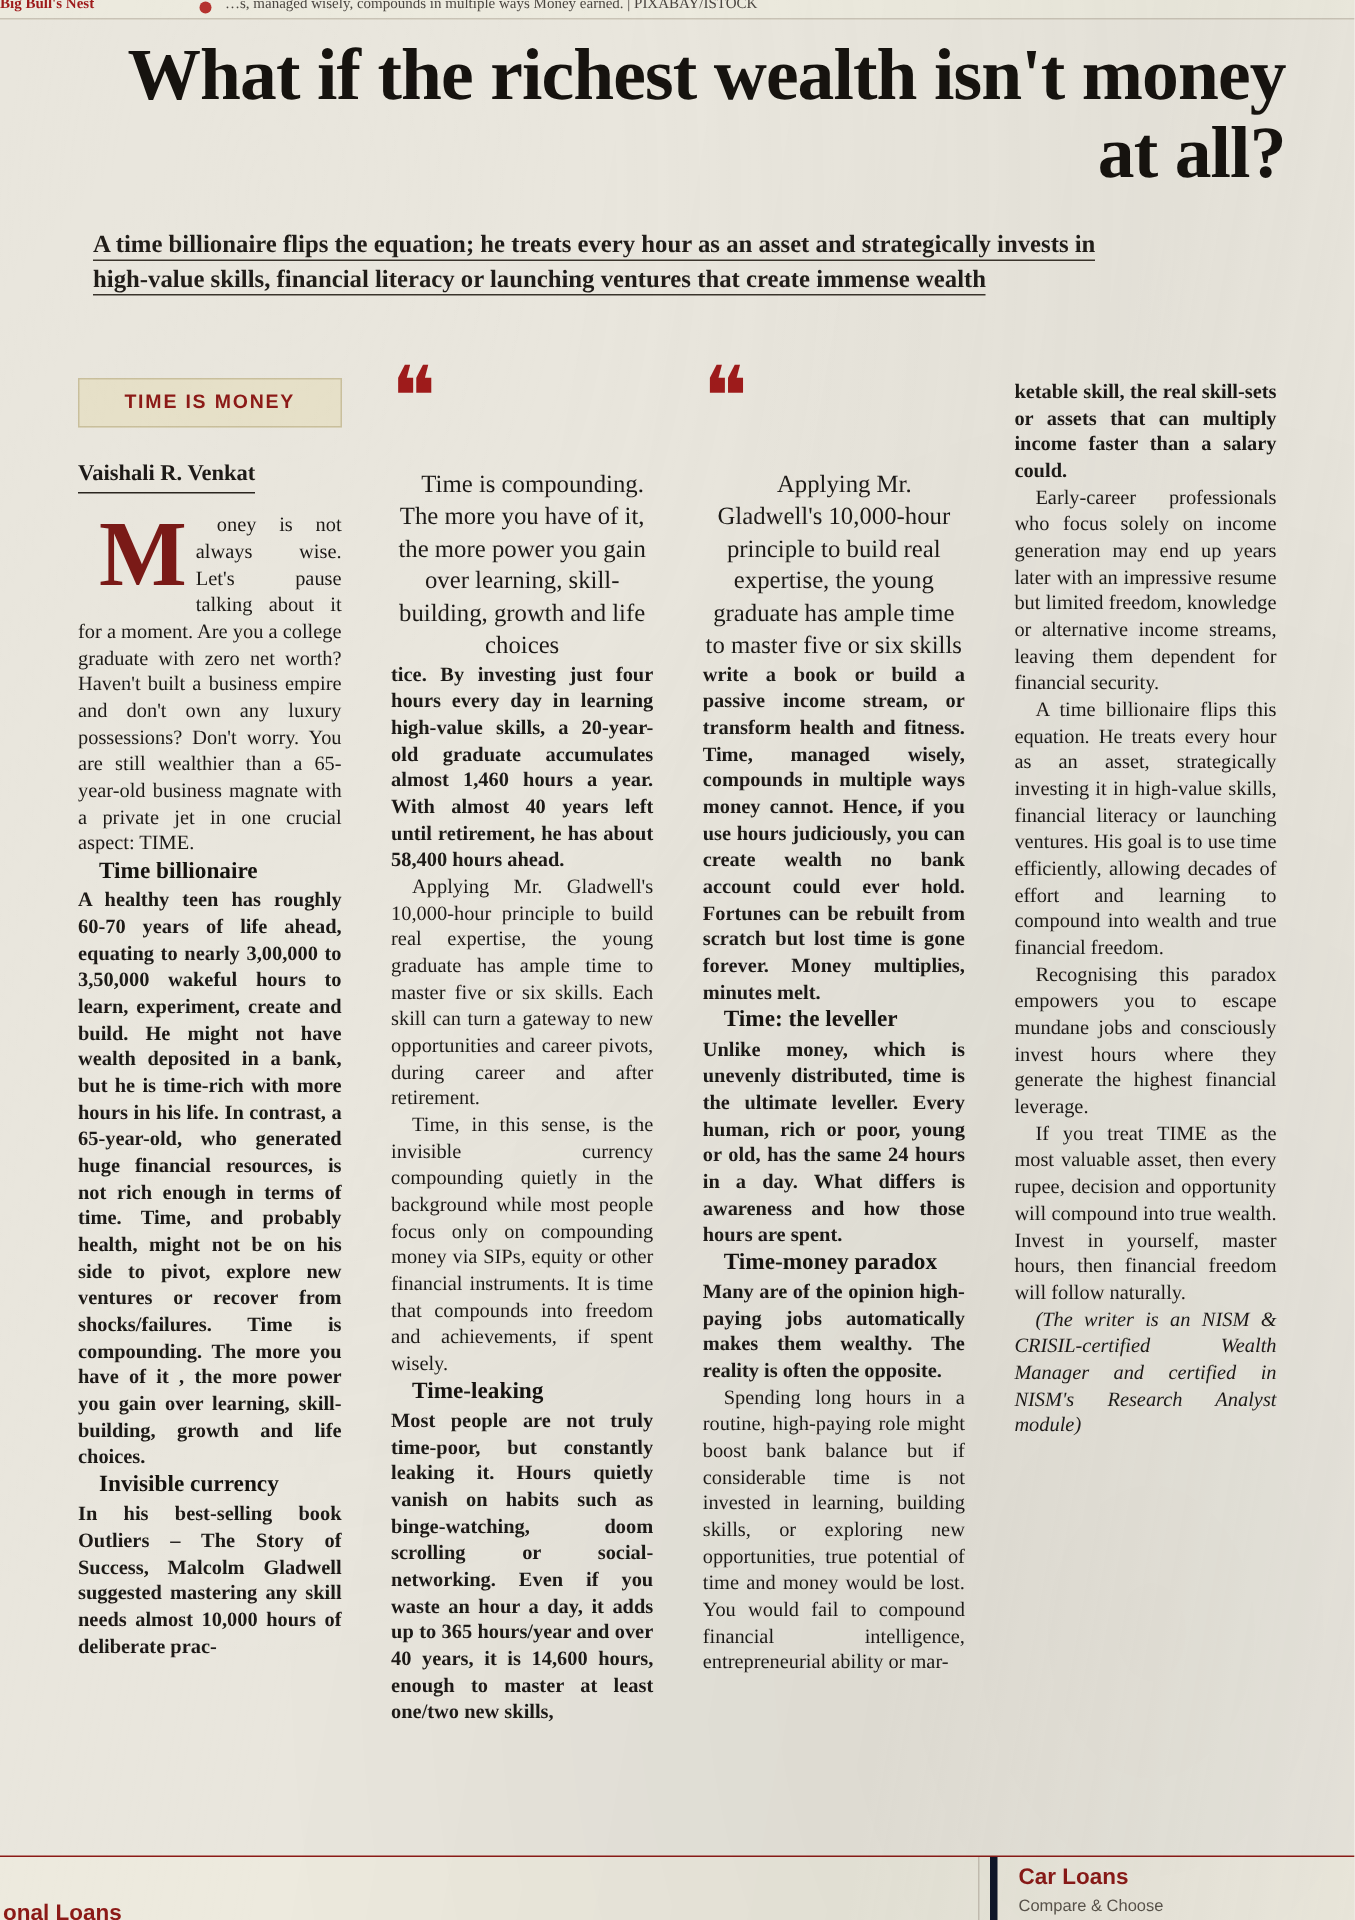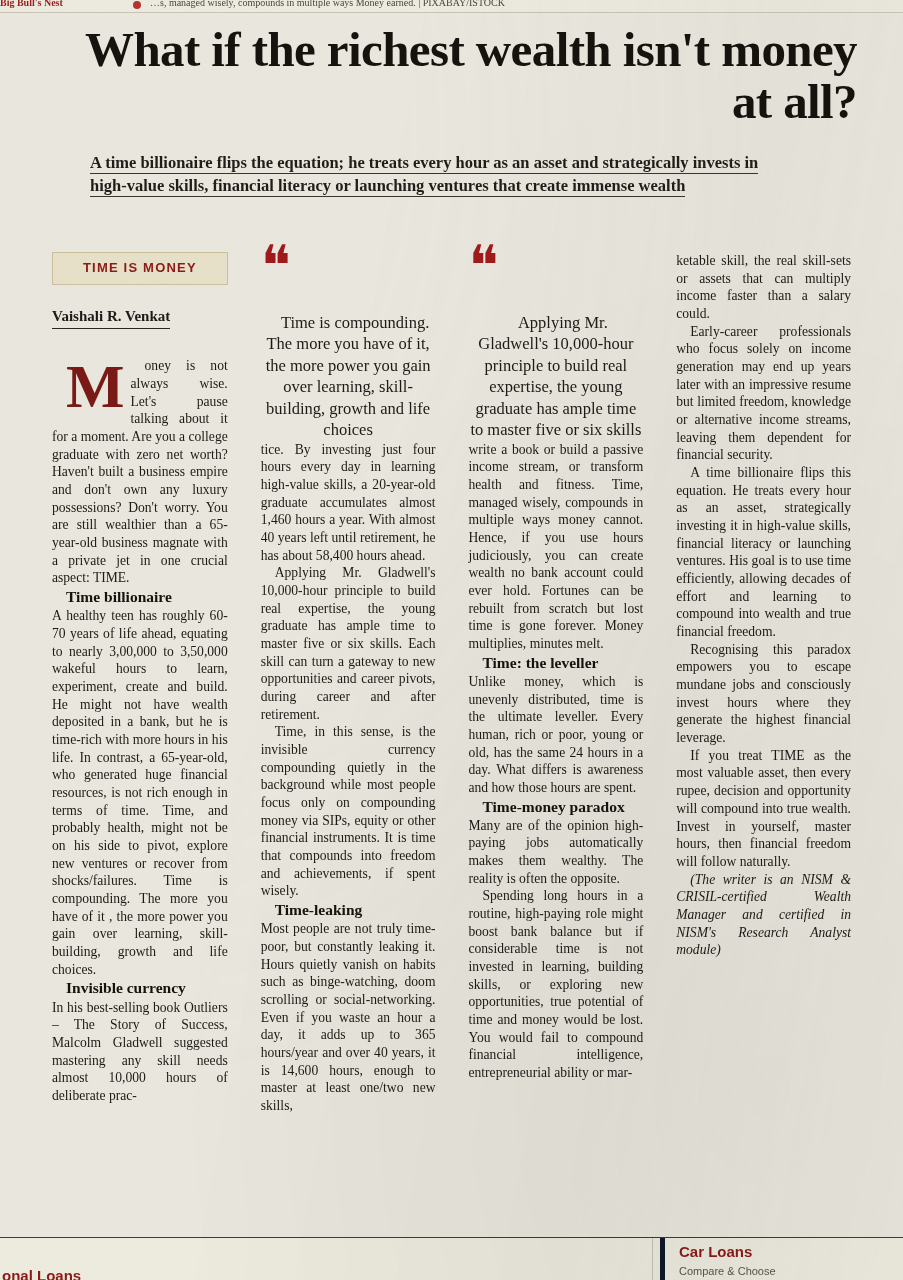--- a/index.html
+++ b/index.html
@@ -24,21 +24,20 @@
       linear-gradient(100deg, rgba(255,255,255,0.30) 0%, rgba(255,255,255,0.0) 35%, rgba(0,0,0,0.03) 70%, rgba(255,255,255,0.18) 100%),
       radial-gradient(ellipse at 20% 10%, rgba(255,255,255,0.35), rgba(0,0,0,0) 60%),
       radial-gradient(ellipse at 85% 85%, rgba(0,0,0,0.05), rgba(0,0,0,0) 55%);
     mix-blend-mode: multiply;
     opacity: .75;
     z-index: 50;
   }
   .page {
     position: absolute;
     inset: 0;
-    padding-left: 28px;
   }
 
   
   .top-strip {
     position: absolute;
     top: 0; left: 0; right: 0;
     height: 12px;
     overflow: hidden;
     font-family: "Liberation Serif", serif;
     font-size: 10px;
@@ -113,21 +112,21 @@
     text-align: justify;
     hyphens: auto;
     -webkit-hyphens: auto;
     position: relative;
   }
   .col + .col { border-left: 1px solid rgba(0,0,0,0.0); }
   .col p {
     margin: 0 0 0 0;
     text-indent: 14px;
   }
-  .col p.noindent { text-indent: 0; }
+  .col p.noindent { text-indent: 0; font-weight: bold; }
 
   
   .kicker {
     background: #e6e0c8;
     border: 1px solid #c9bf9c;
     color: #8c1a17;
     font-family: "Liberation Sans", sans-serif;
     font-weight: bold;
     font-size: 13px;
     letter-spacing: 1.2px;
@@ -135,21 +134,21 @@
     padding: 7px 4px 7px 4px;
     margin-bottom: 22px;
   }
   .byline {
     font-family: "Liberation Serif", serif;
     font-weight: bold;
     font-size: 15px;
     border-bottom: 1.5px solid #2a251f;
     display: inline-block;
     padding-bottom: 2px;
-    margin-bottom: 28px;
+    margin-bottom: 12px;
   }
   .dropcap-para {
     text-indent: 0;
   }
   .dropcap {
     float: left;
     font-family: "Liberation Serif", serif;
     font-weight: bold;
     font-size: 62px;
     line-height: 0.78;

